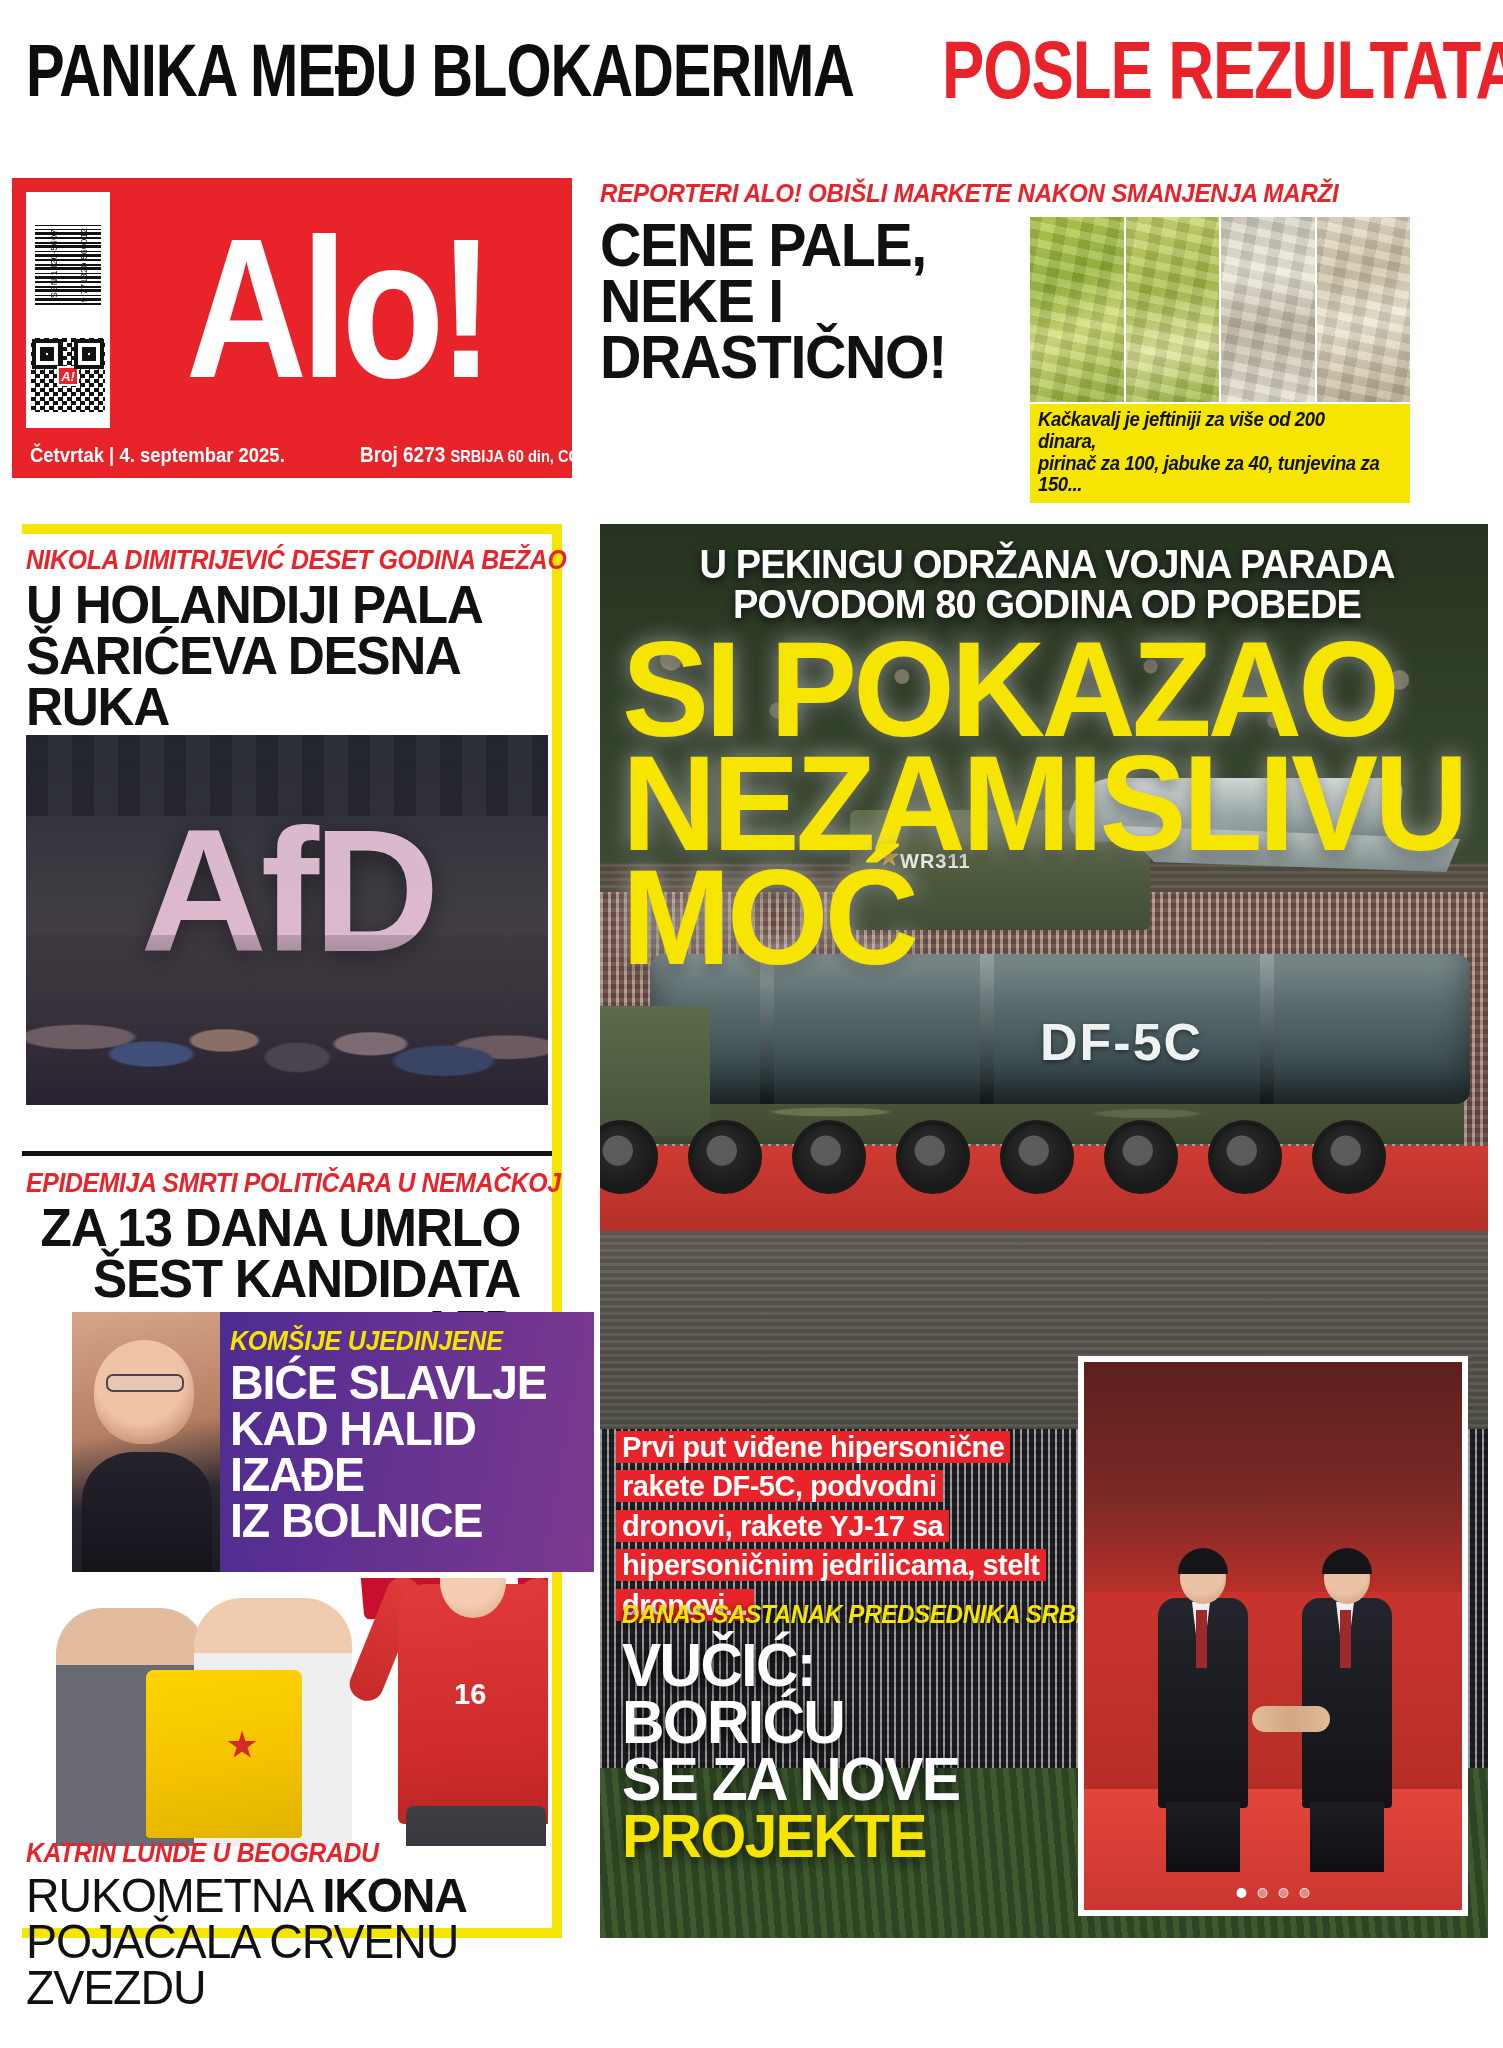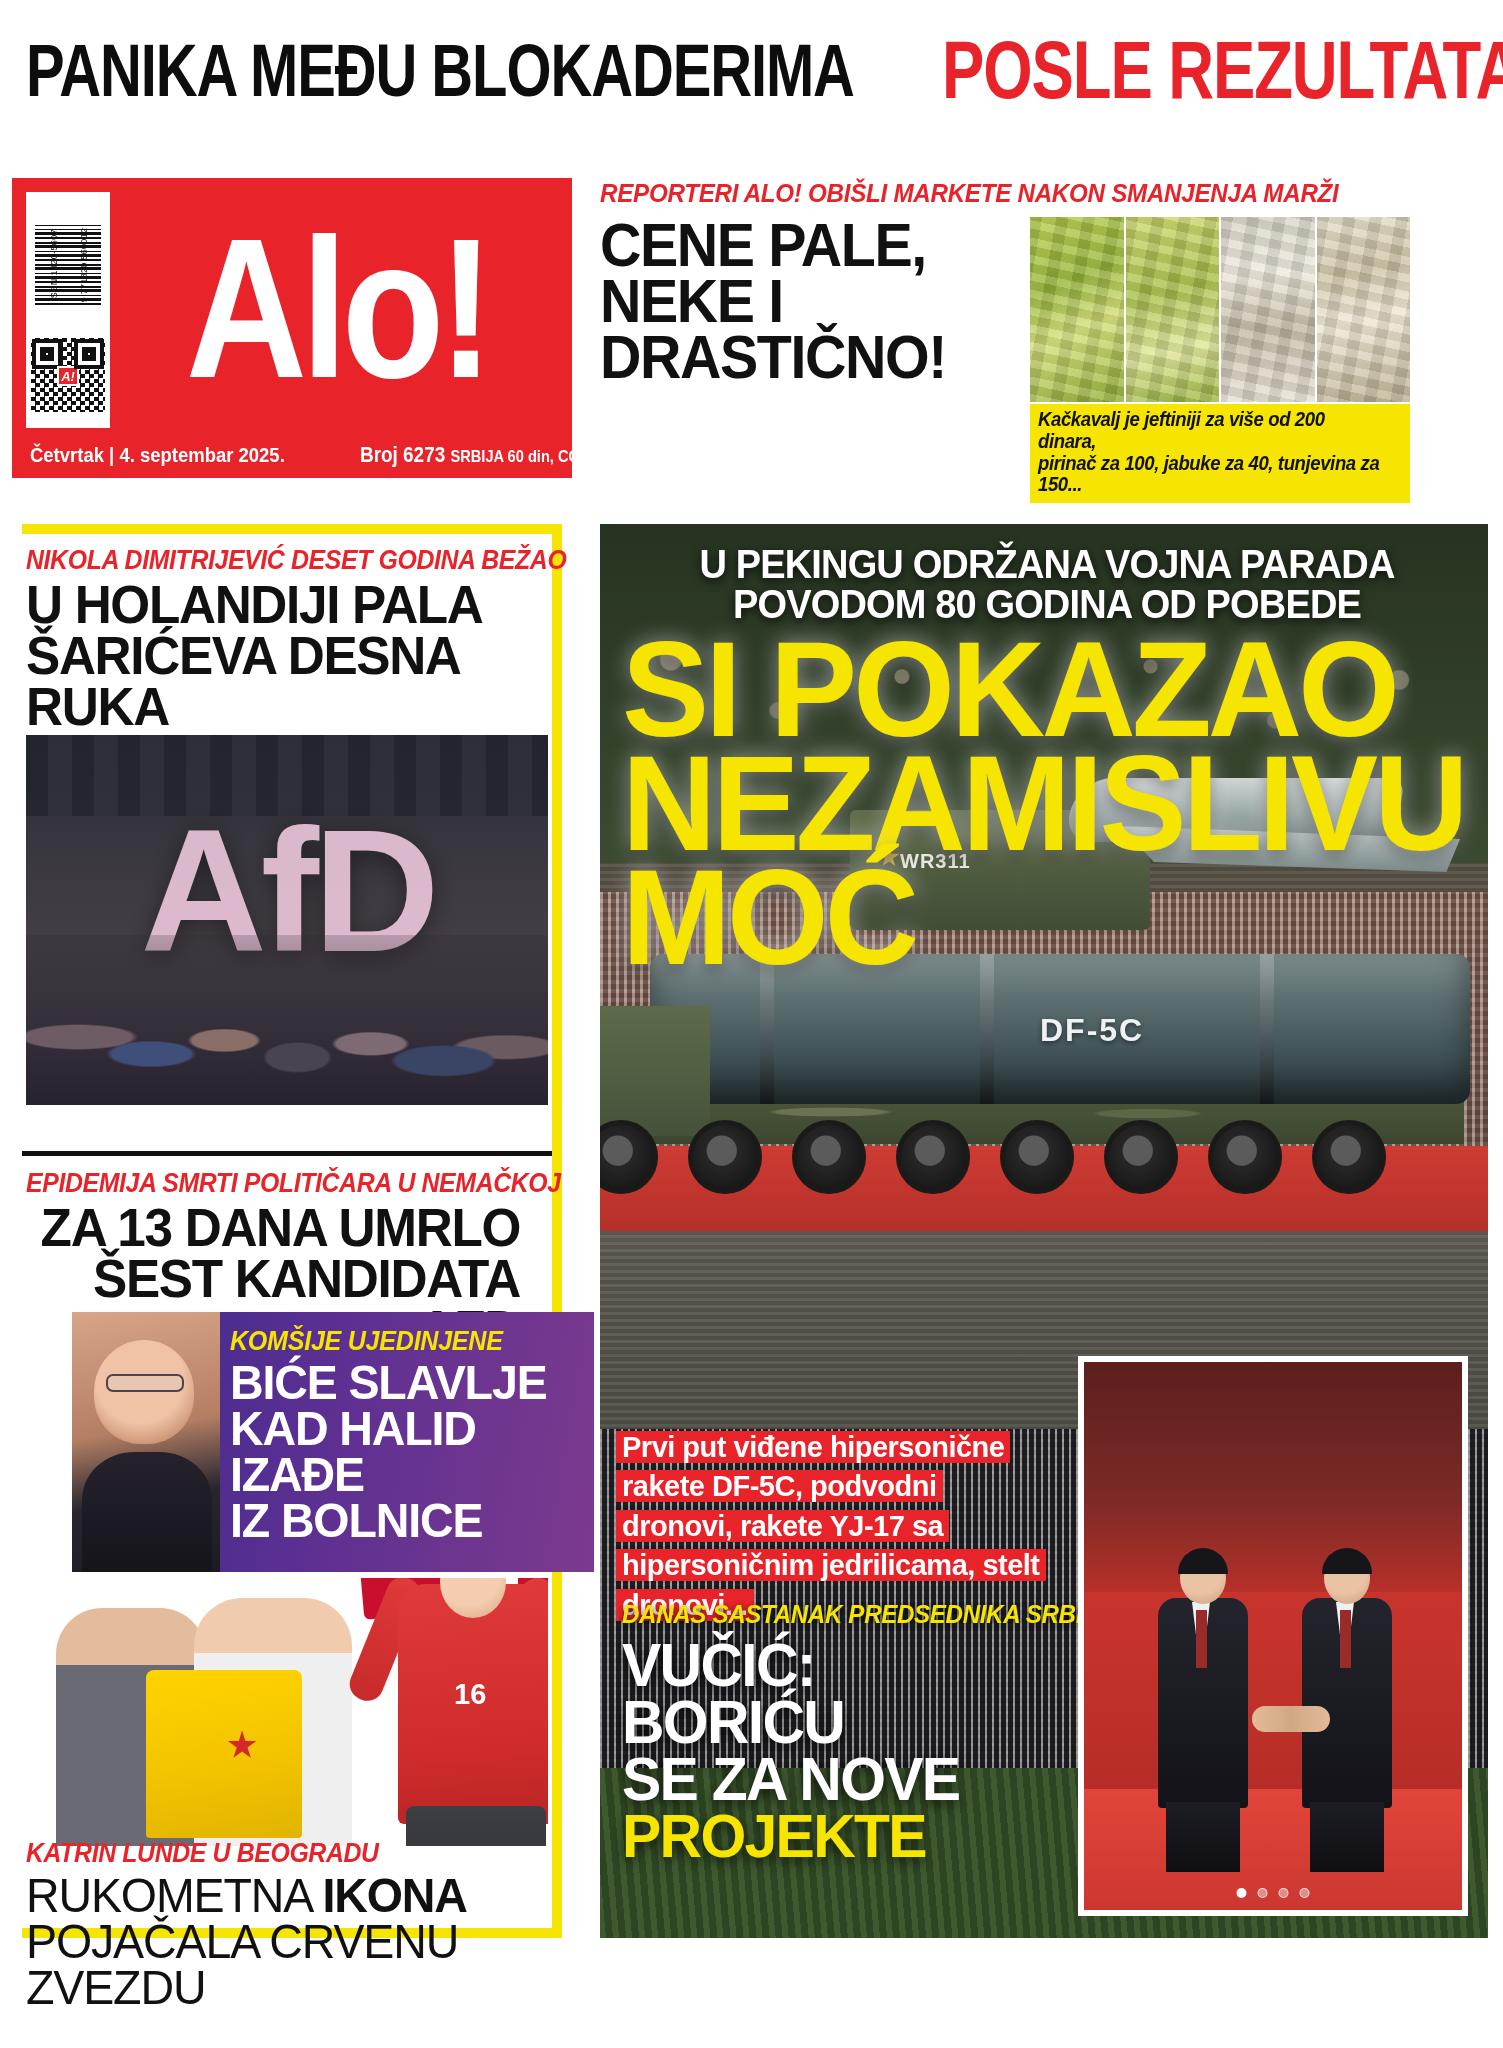--- a/index.html
+++ b/index.html
@@ -545,21 +545,21 @@
     background: linear-gradient(180deg,#7e8d8e 0%, #5f7072 28%, #46585c 60%, #2e3c40 100%);
     box-shadow: inset 0 -18px 34px rgba(0,0,0,.45);
   }
   .missile-band {
     position:absolute; top: 30px; width: 14px; height: 150px;
     background: linear-gradient(180deg, rgba(255,255,255,.22), rgba(0,0,0,.35));
   }
   .missile-label {
     position: absolute; left: 480px; top: 88px;
     font-family: "Liberation Sans", sans-serif;
-    font-weight: 700; font-size: 32px;
+    font-weight: 700; font-size: 52px;
     color: #eef2f2; letter-spacing: 2px;
     text-shadow: 0 2px 5px rgba(0,0,0,.5);
   }
   .truck-cab {
     position: absolute; left: 0; top: 82px;
     width: 150px; height: 130px;
     background: linear-gradient(180deg,#5d6b4a 0%, #45523a 100%);
     border-radius: 8px 4px 4px 4px;
   }
   .wheels {

